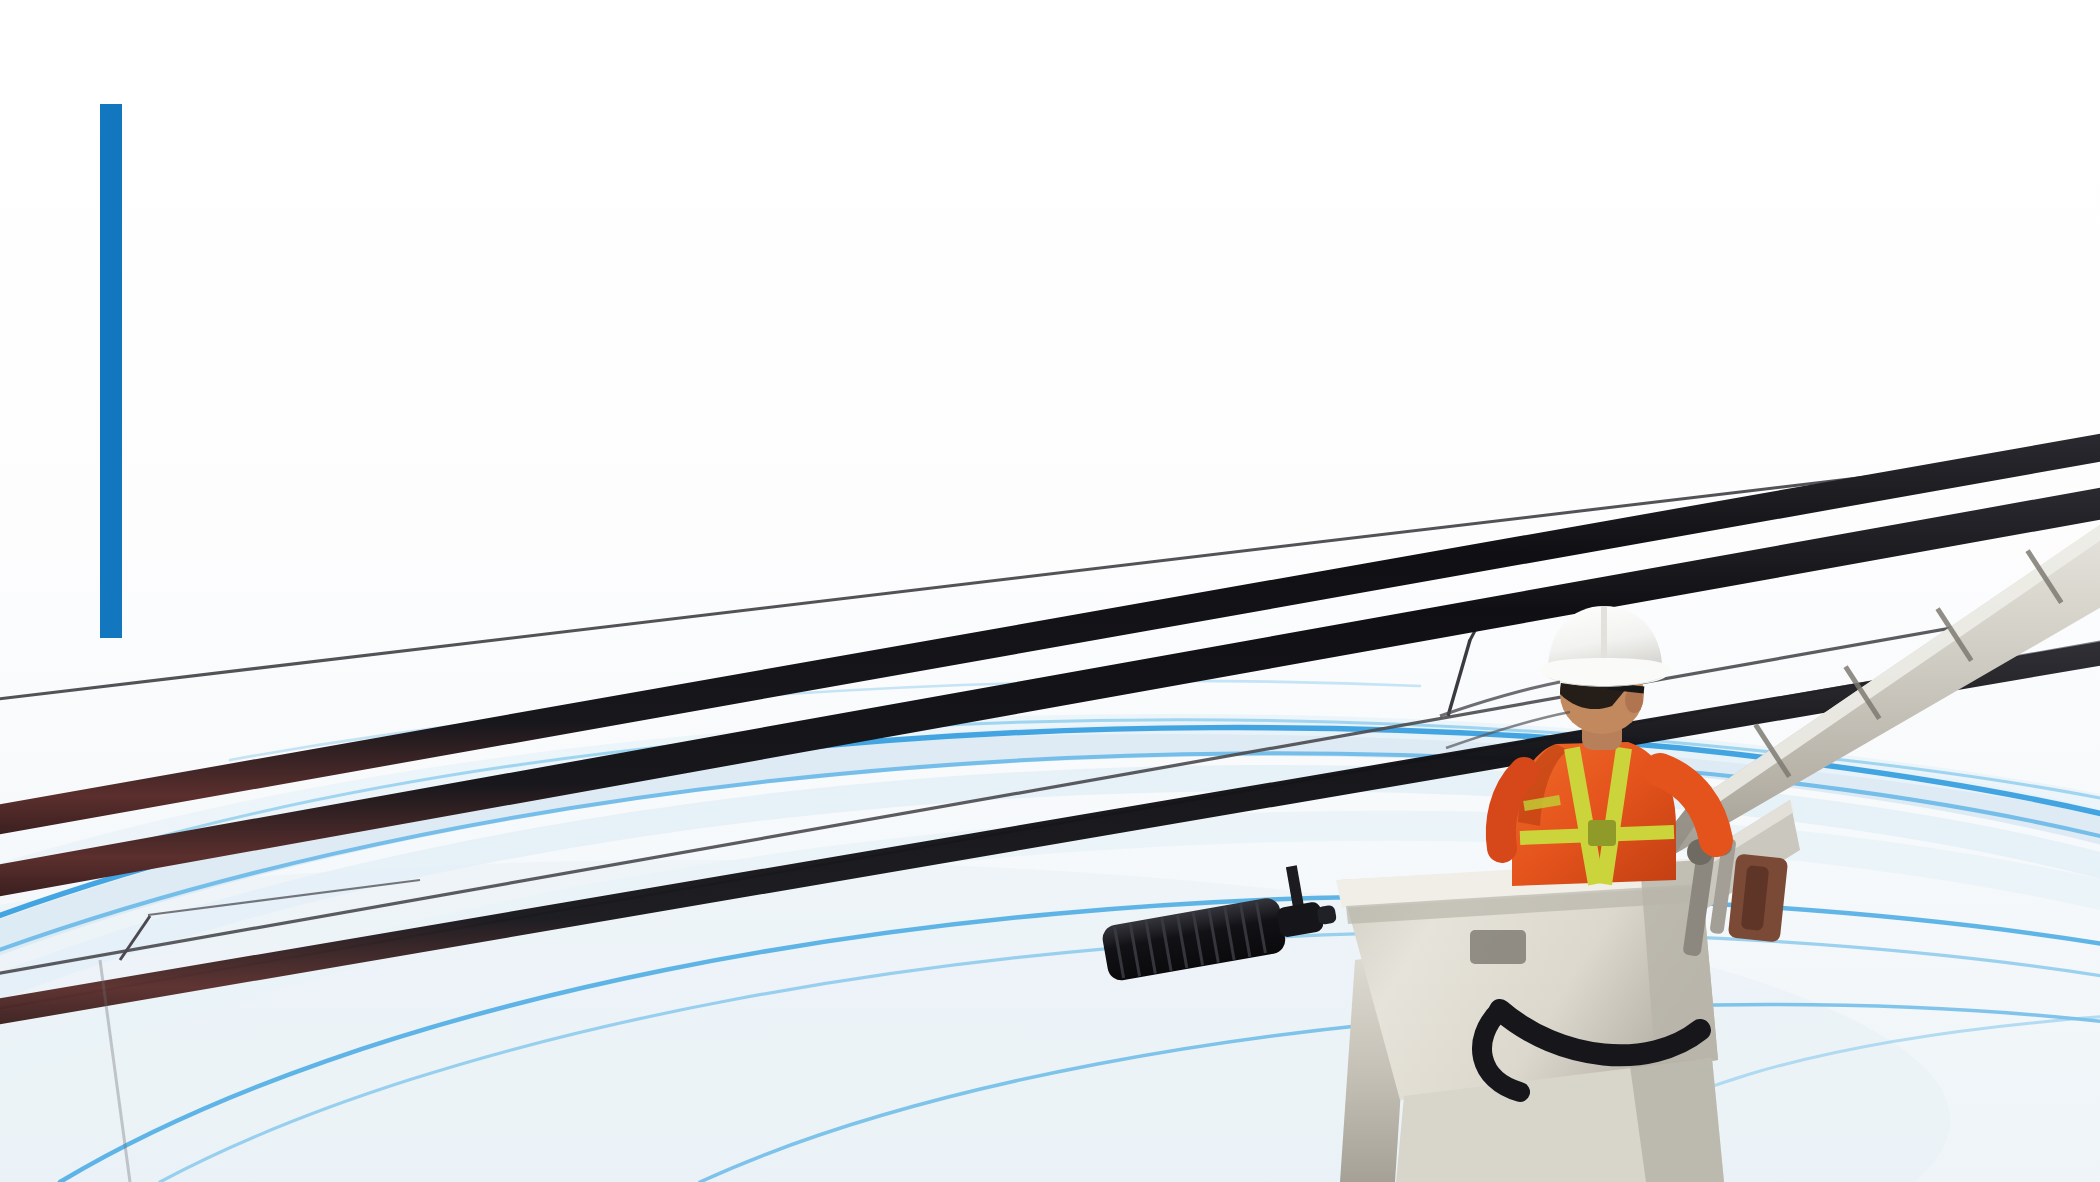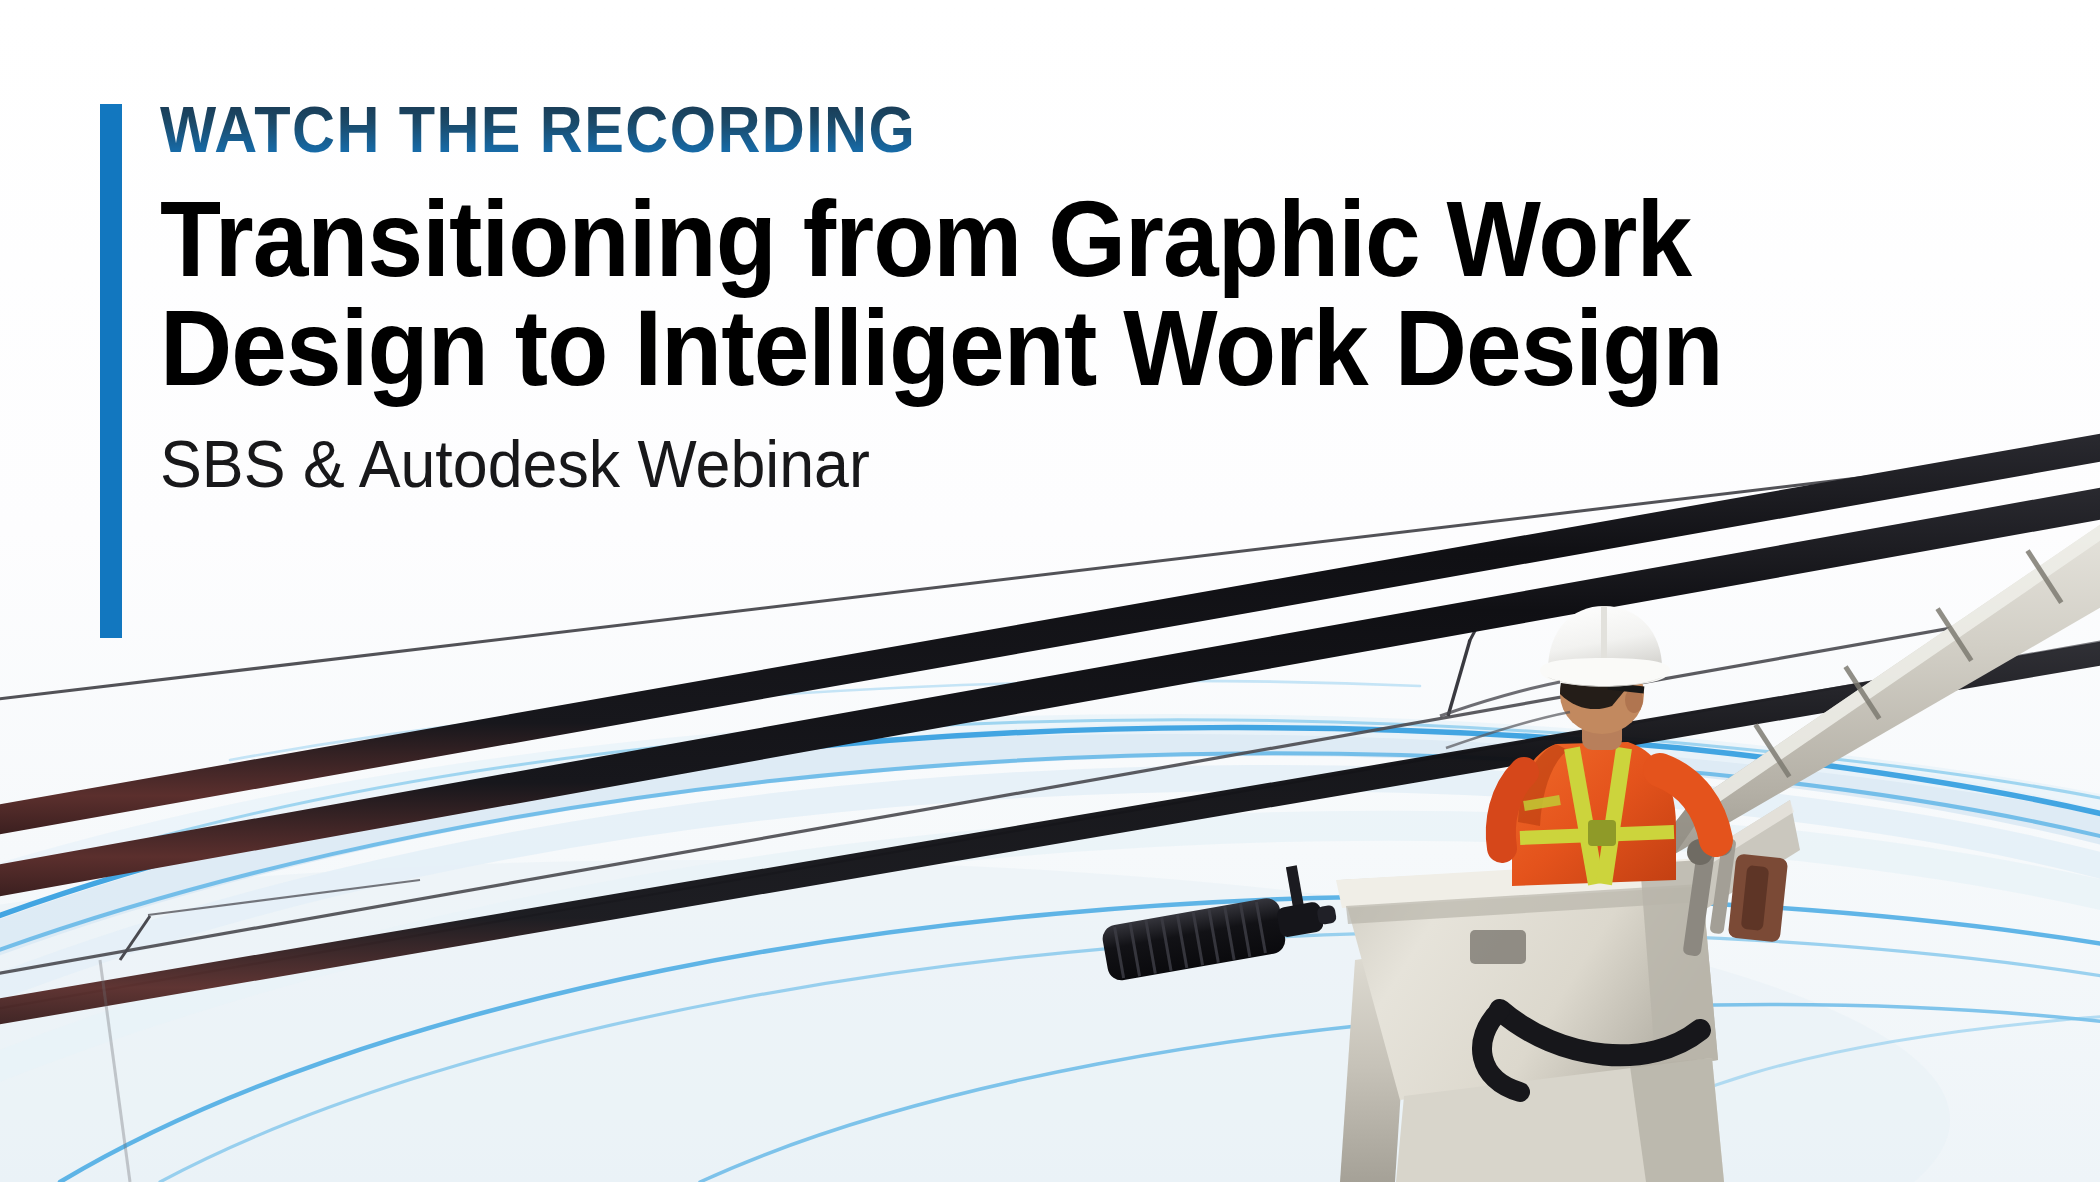--- a/index.html
+++ b/index.html
@@ -307,23 +307,15 @@
       </g>
 
       <g>
         <path d="M 100,960 L 130,1182" stroke="#6d6d73" stroke-width="3" opacity="0.35" fill="none"></path>
       </g>
     </svg>
   </div>
 
   <div id="text-block">
     <div id="accent-bar"></div>
-    <div id="copy">
-      <div id="eyebrow">WATCH THE RECORDING</div>
-      <div id="headline">
-        <span class="hl-line">Transitioning from Graphic Work</span>
-        <span class="hl-line">Design to Intelligent Work Design</span>
-      </div>
-      <div id="subtitle">SBS &amp; Autodesk Webinar</div>
-    </div>
   </div>
 
 </div>
 
 </body></html>

